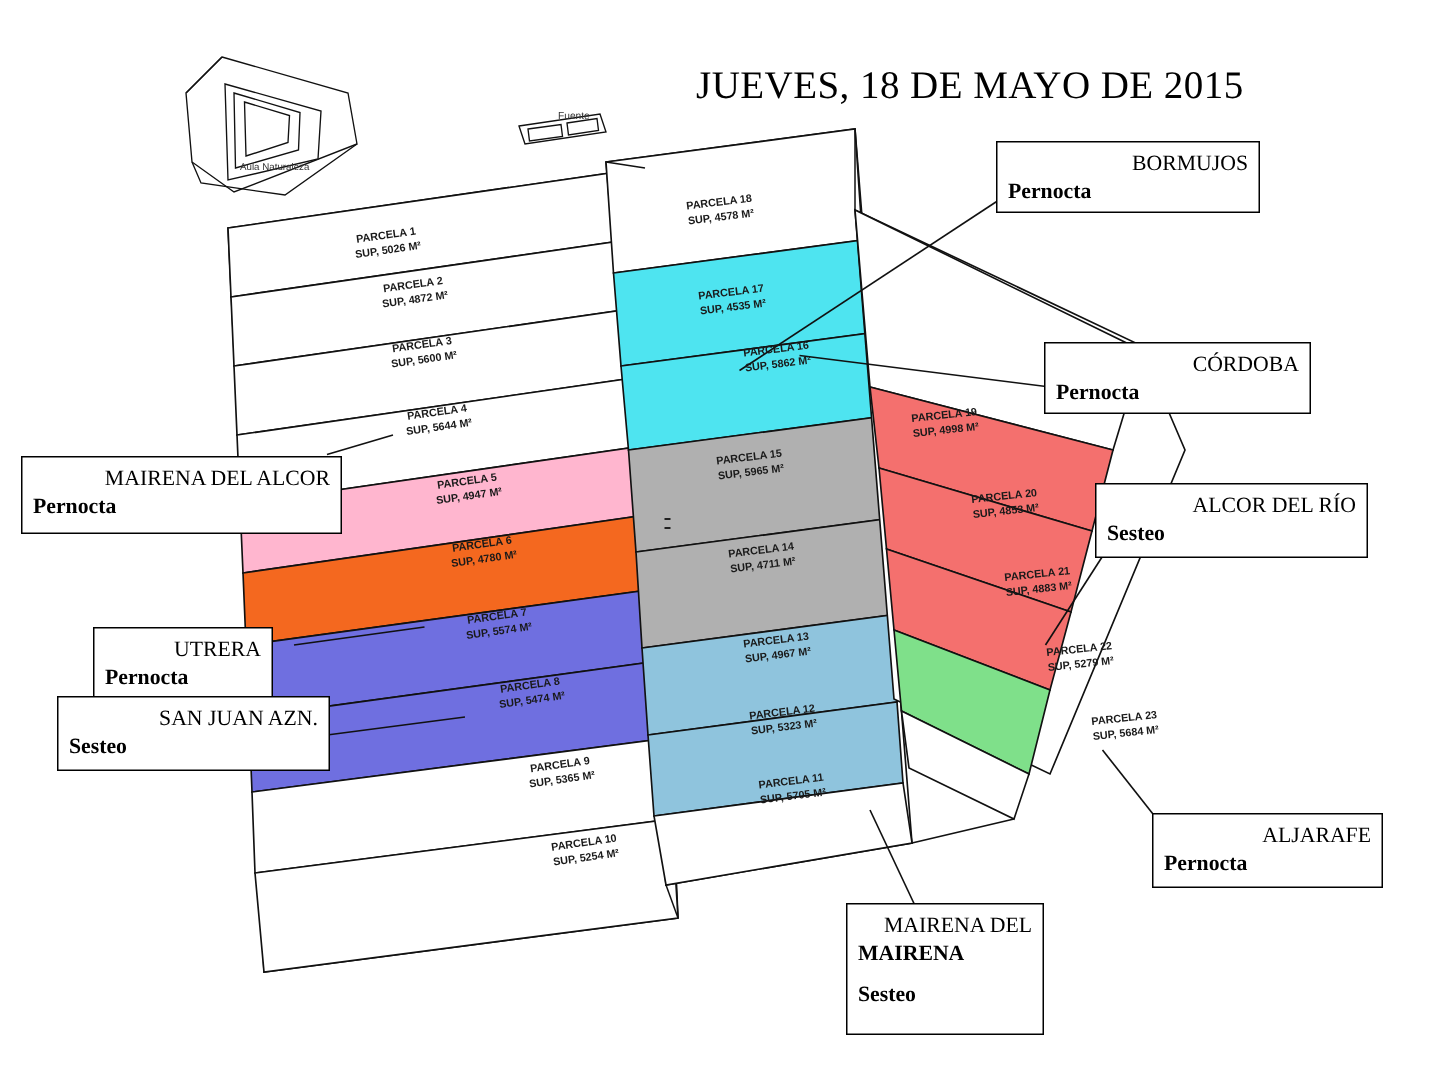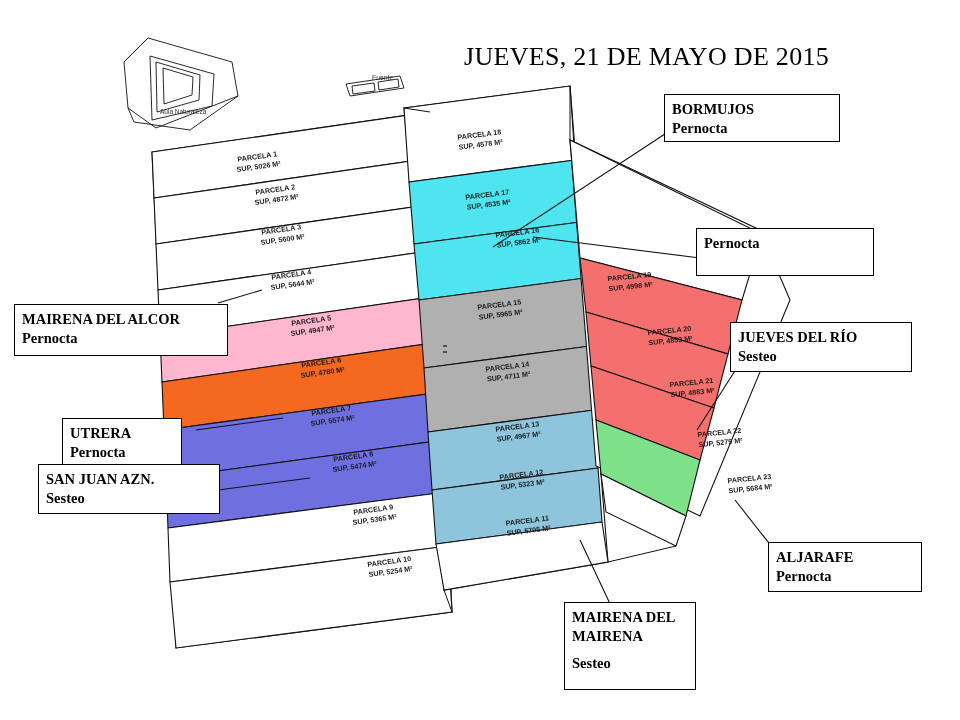--- a/index.html
+++ b/index.html
@@ -27,21 +27,21 @@
     background:#ffffff;
     border:1px solid #000000;
     font-family:"Liberation Serif", serif;
     font-size:14.5px;
     line-height:1.28;
     color:#000;
     padding:5px 7px 6px 7px;
     box-sizing:border-box;
     z-index:5;
   }
-  .callout .l1{font-weight:bold;white-space:nowrap;}
+  .callout .l1{font-weight:normal;white-space:nowrap;text-align:right;}
   .callout .l2{font-weight:bold;white-space:nowrap;}
   .callout .gap{height:9px;}
 
   .parcel-label{
     position:absolute;
     font-family:"Liberation Sans", sans-serif;
     font-size:7.2px;
     font-weight:bold;
     color:#1a1a1a;
     text-align:center;
@@ -161,21 +161,21 @@
       <path d="M700,258 L533,237"></path>
       <path d="M742,360 L697,430"></path>
       <path d="M218,303 L262,290"></path>
       <path d="M196,430 L283,418"></path>
       <path d="M218,490 L310,478"></path>
       <path d="M776,552 L735,500"></path>
       <path d="M612,608 L580,540"></path>
     </g>
   </svg>
 
-  <div class="title" style="left:464px;top:42px;">JUEVES, 21 DE MAYO DE 2015</div>
+  <div class="title" style="left:464px;top:42px;">JUEVES, 18 DE MAYO DE 2015</div>
 
   <div class="aula-label" style="left:160px;top:108px;">Aula Naturaleza</div>
   <div class="aula-label" style="left:372px;top:74px;font-size:6.8px;">Fuente</div>
 
   <div class="parcel-label" style="left:198px;top:152px;width:120px;transform:rotate(-8deg);">
     <div>PARCELA 1</div>
     <div>SUP, 5026 M²</div>
   </div>
   <div class="parcel-label" style="left:216px;top:185px;width:120px;transform:rotate(-8deg);">
     <div>PARCELA 2</div>
@@ -267,25 +267,26 @@
     <div>PARCELA 23</div>
     <div>SUP, 5684 M²</div>
   </div>
 
   <div class="callout" style="left:664px;top:94px;width:176px;height:48px;">
     <div class="l1">BORMUJOS</div>
     <div class="l2">Pernocta</div>
   </div>
 
   <div class="callout" style="left:696px;top:228px;width:178px;height:48px;">
+    <div class="l1">CÓRDOBA</div>
     <div class="l2">Pernocta</div>
   </div>
 
   <div class="callout" style="left:730px;top:322px;width:182px;height:50px;">
-    <div class="l1">JUEVES DEL RÍO</div>
+    <div class="l1">ALCOR DEL RÍO</div>
     <div class="l2">Sesteo</div>
   </div>
 
   <div class="callout" style="left:14px;top:304px;width:214px;height:52px;">
     <div class="l1">MAIRENA DEL ALCOR</div>
     <div class="l2">Pernocta</div>
   </div>
 
   <div class="callout" style="left:62px;top:418px;width:120px;height:48px;">
     <div class="l1">UTRERA</div>

